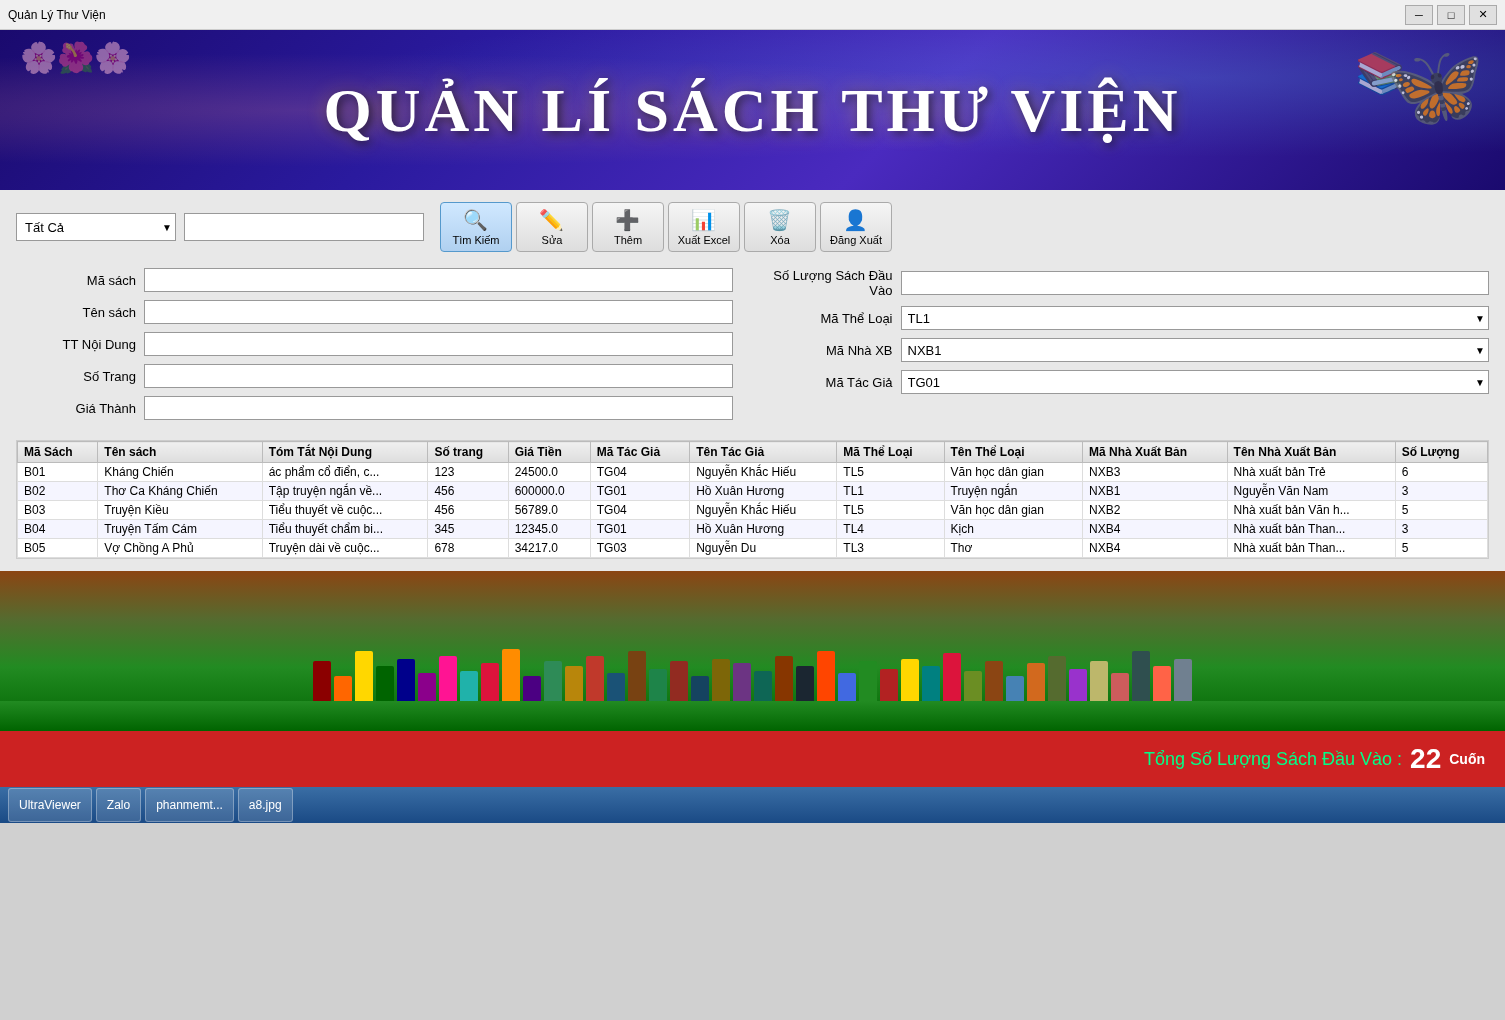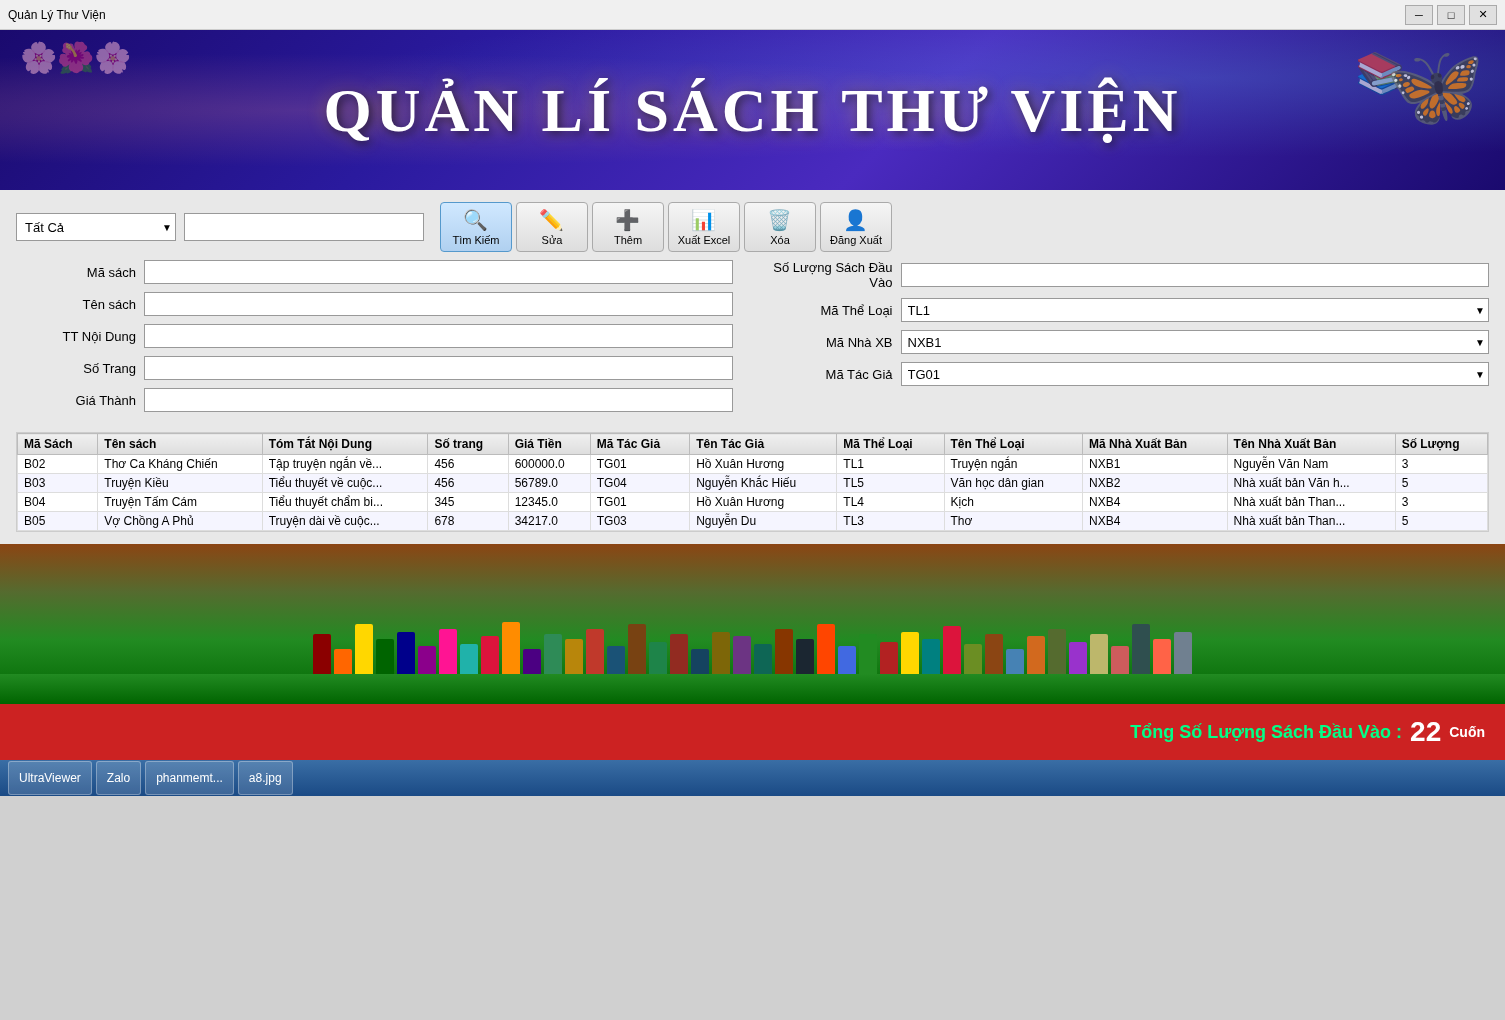--- a/index.html
+++ b/index.html
@@ -82,21 +82,21 @@
     
     .main-content {
       background: #e8e8e8;
       padding: 12px 16px;
     }
 
     
     .toolbar-row {
       display: flex;
       align-items: center;
-      margin-bottom: 8px;
+      margin-bottom: 16px;
       gap: 8px;
     }
     .toolbar-select-wrap {
       position: relative;
       display: flex;
       align-items: center;
     }
     .toolbar-select {
       width: 160px;
       height: 28px;
@@ -266,21 +266,21 @@
       background: #cc2222;
       height: 56px;
       display: flex;
       align-items: center;
       justify-content: flex-end;
       padding: 0 20px;
     }
     .footer-total-label {
       color: #00ff88;
       font-size: 18px;
-      font-weight: 700;
+      font-weight: 400;
     }
     .footer-total-number {
       color: #fff;
       font-size: 28px;
       font-weight: 900;
       margin: 0 8px;
     }
     .footer-total-unit {
       color: #fff;
       font-size: 14px;
@@ -441,20 +441,34 @@
           <th>Mã Tác Giả</th>
           <th>Tên Tác Giả</th>
           <th>Mã Thể Loại</th>
           <th>Tên Thể Loại</th>
           <th>Mã Nhà Xuất Bản</th>
           <th>Tên Nhà Xuất Bản</th>
           <th>Số Lượng</th>
         </tr>
       </thead>
       <tbody id="table-body">
+      <tr>
+            <td>B01</td>
+            <td>Kháng Chiến</td>
+            <td>ác phẩm cổ điển, c...</td>
+            <td>123</td>
+            <td>24500.0</td>
+            <td>TG04</td>
+            <td>Nguyễn Khắc Hiếu</td>
+            <td>TL5</td>
+            <td>Văn học dân gian</td>
+            <td>NXB3</td>
+            <td>Nhà xuất bản Trẻ</td>
+            <td>6</td>
+          </tr>
           <tr>
             <td>B02</td>
             <td>Thơ Ca Kháng Chiến</td>
             <td>Tập truyện ngắn về...</td>
             <td>456</td>
             <td>600000.0</td>
             <td>TG01</td>
             <td>Hồ Xuân Hương</td>
             <td>TL1</td>
             <td>Truyện ngắn</td>

